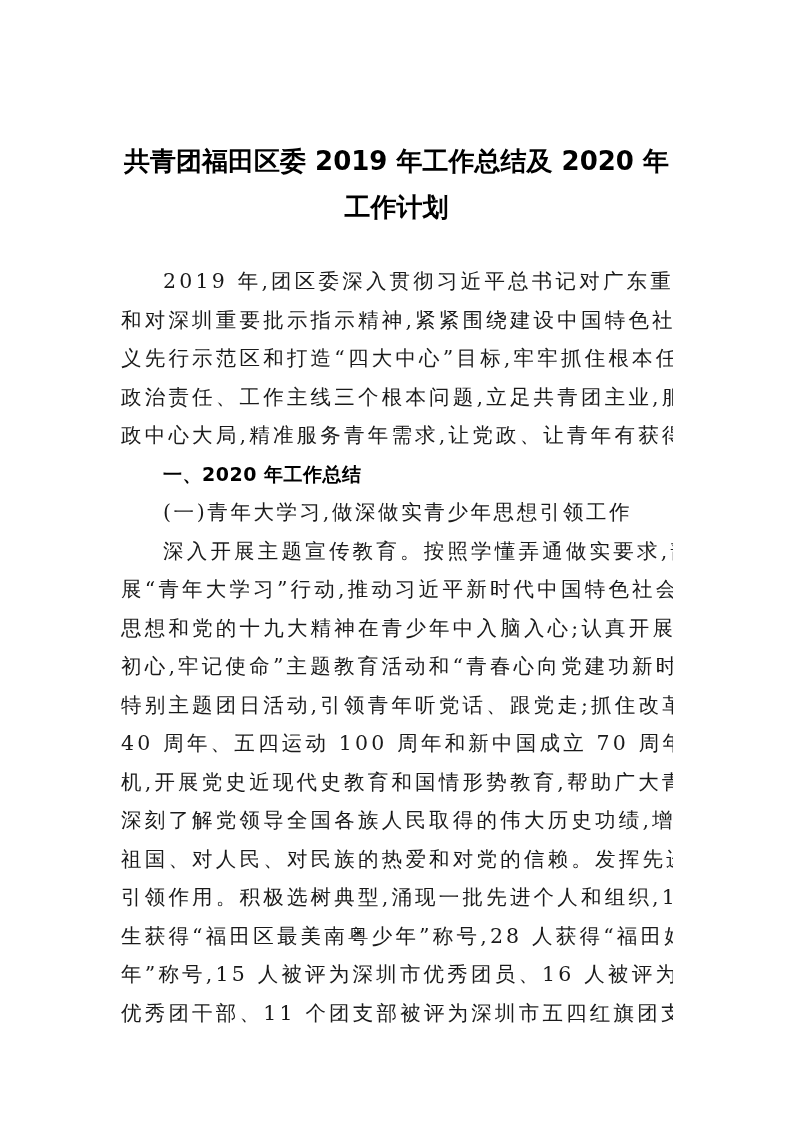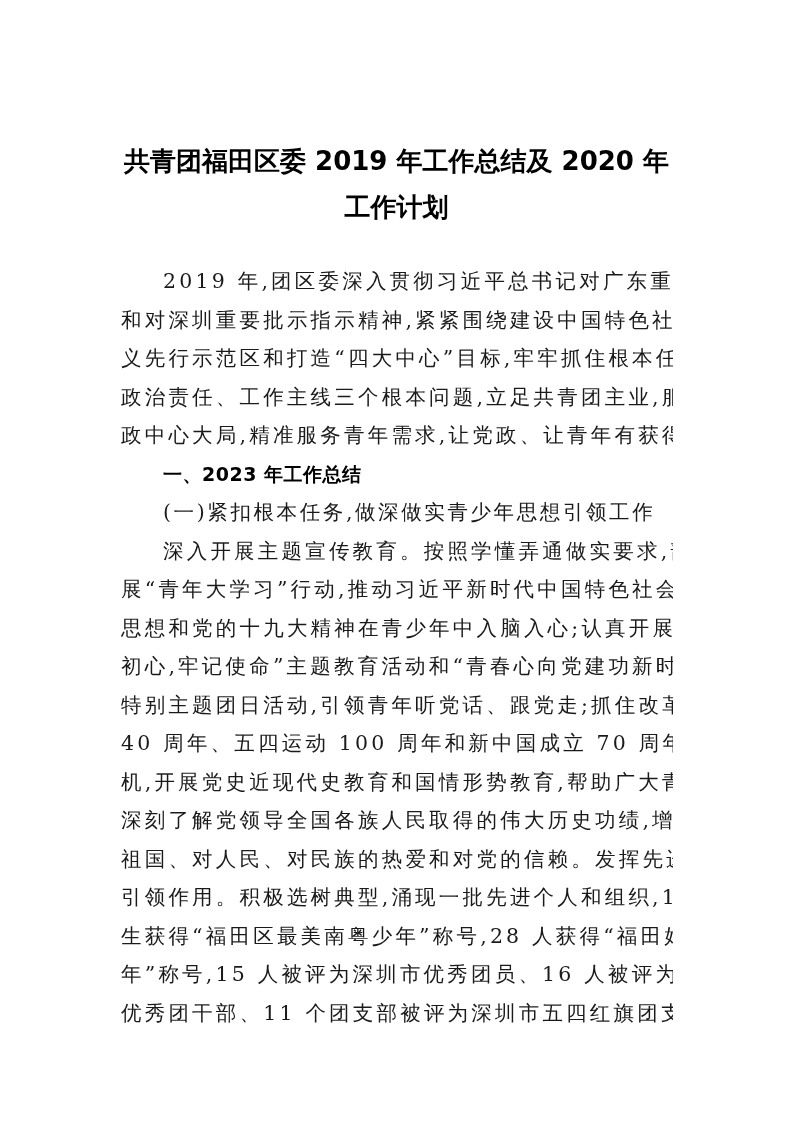--- a/index.html
+++ b/index.html
@@ -86,23 +86,23 @@
 
   <div class="body">
     <p>
       <span class="line indent">2019 年,团区委深入贯彻习近平总书记对广东重要讲话</span>
       <span class="line">和对深圳重要批示指示精神,紧紧围绕建设中国特色社会主</span>
       <span class="line">义先行示范区和打造“四大中心”目标,牢牢抓住根本任务、</span>
       <span class="line">政治责任、工作主线三个根本问题,立足共青团主业,服务党</span>
       <span class="line">政中心大局,精准服务青年需求,让党政、让青年有获得感。</span>
     </p>
 
-    <span class="line indent h1">一、2023 年工作总结</span>
+    <span class="line indent h1">一、2020 年工作总结</span>
 
-    <span class="line indent h2">(一)紧扣根本任务,做深做实青少年思想引领工作</span>
+    <span class="line indent h2">(一)青年大学习,做深做实青少年思想引领工作</span>
 
     <p>
       <span class="line indent">深入开展主题宣传教育。按照学懂弄通做实要求,部署开</span>
       <span class="line">展“青年大学习”行动,推动习近平新时代中国特色社会主义</span>
       <span class="line">思想和党的十九大精神在青少年中入脑入心;认真开展“不忘</span>
       <span class="line">初心,牢记使命”主题教育活动和“青春心向党建功新时代”</span>
       <span class="line">特别主题团日活动,引领青年听党话、跟党走;抓住改革开放</span>
       <span class="line">40 周年、五四运动 100 周年和新中国成立 70 周年等重大契</span>
       <span class="line">机,开展党史近现代史教育和国情形势教育,帮助广大青少年</span>
       <span class="line">深刻了解党领导全国各族人民取得的伟大历史功绩,增进对</span>

